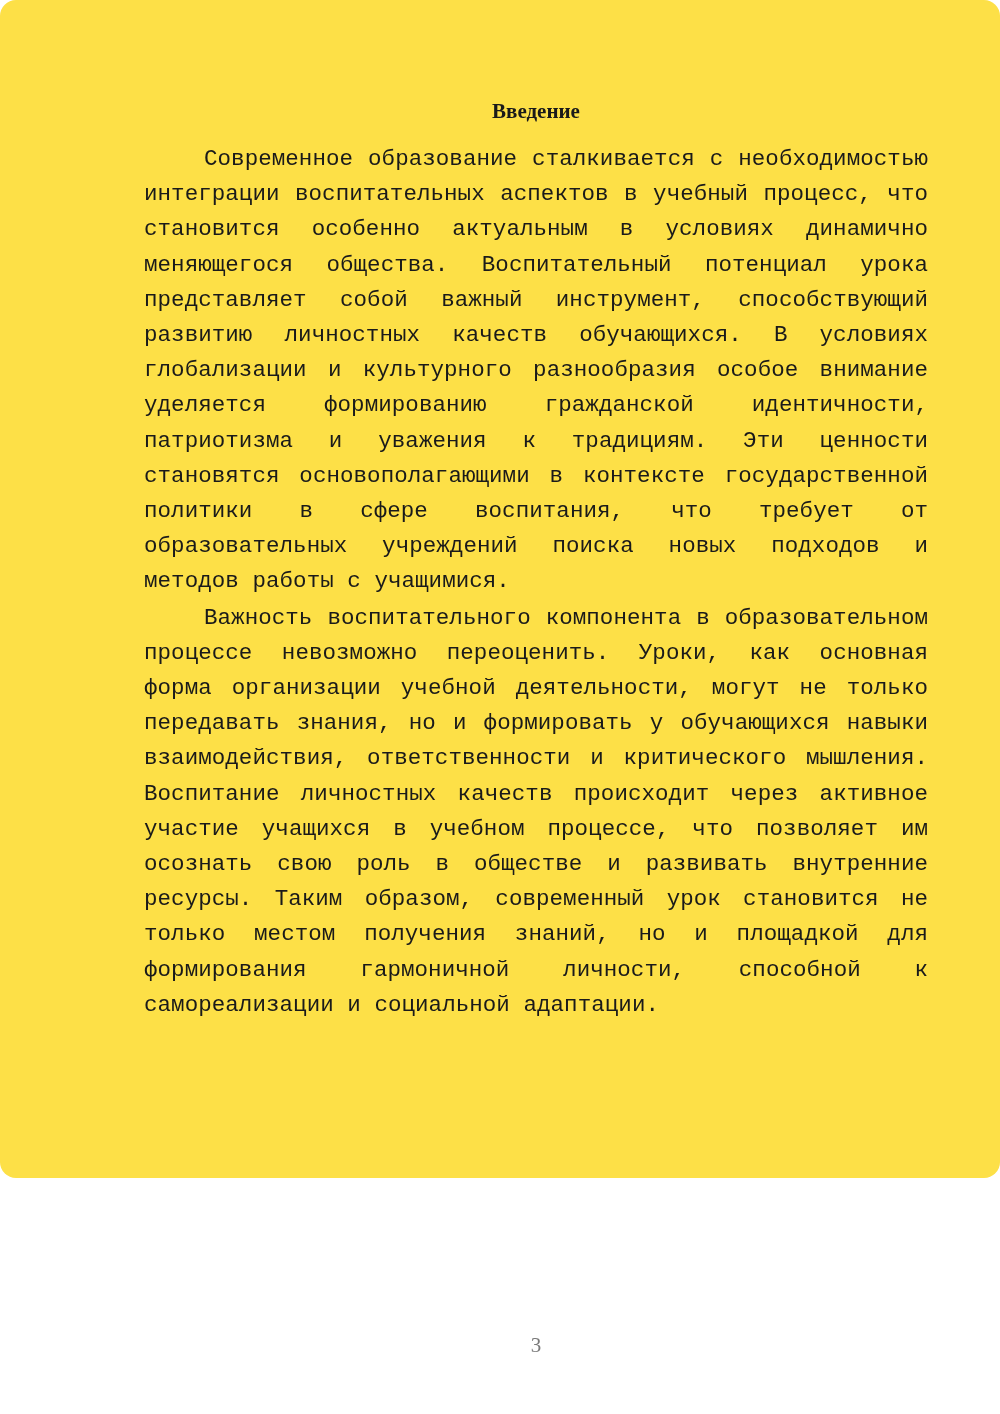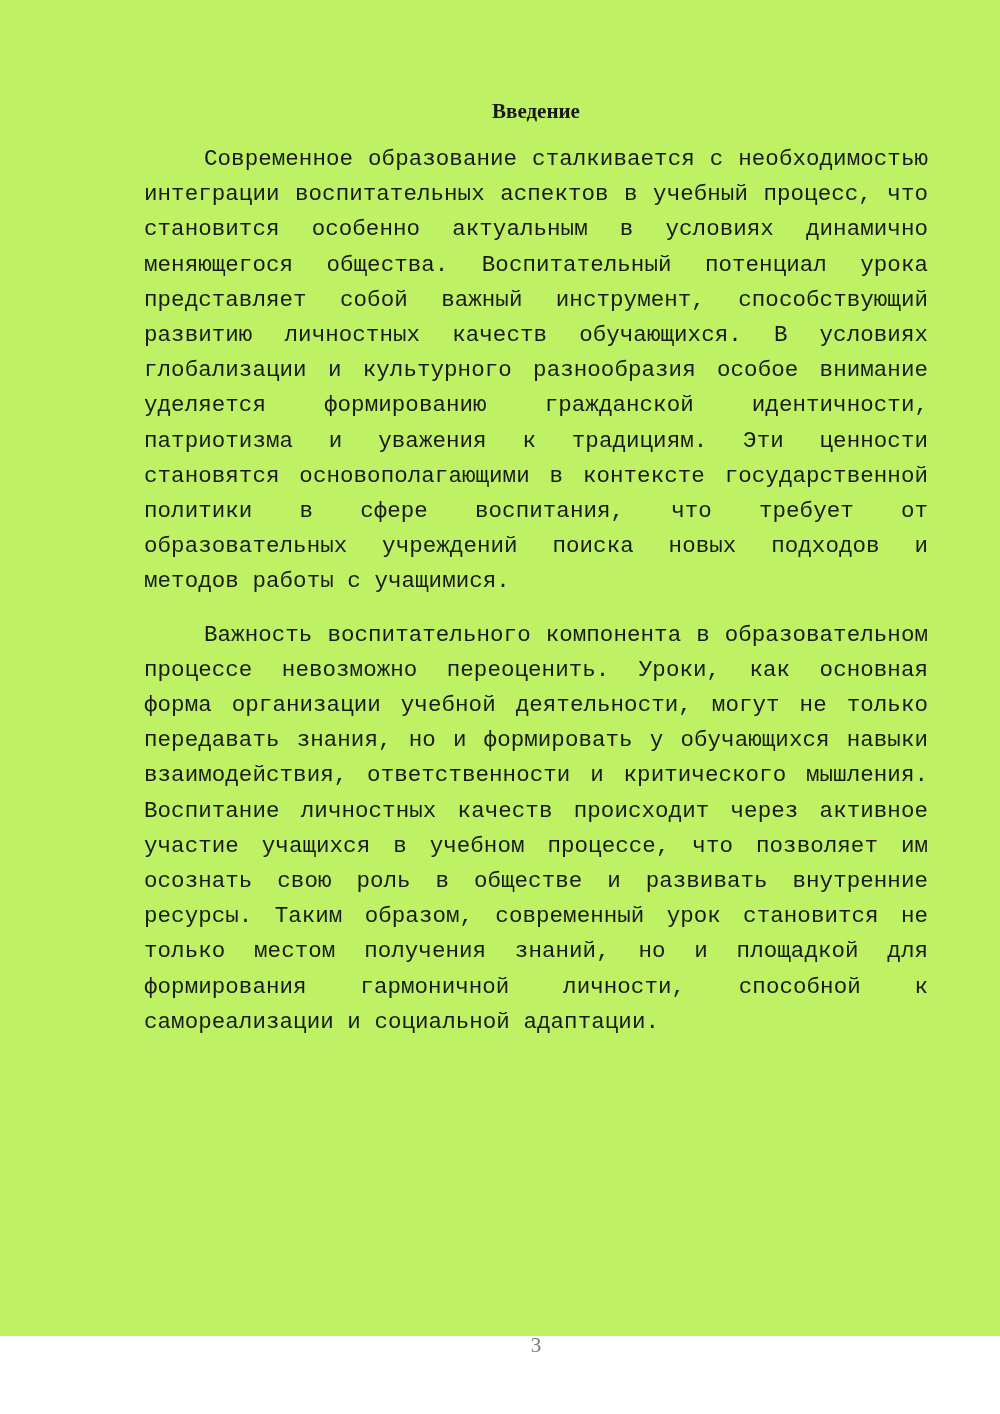--- a/index.html
+++ b/index.html
@@ -10,22 +10,23 @@
     body {
       width: 1000px;
       height: 1414px;
       position: relative;
       overflow: hidden;
     }
     .page {
       position: absolute;
       left: 0; top: 0;
       width: 1000px;
-      height: 1336px;
-      background: #bef264;
+      height: 1178px;
+      background: #fde047;
+      border-radius: 16px;
     }
     .content {
       position: absolute;
       left: 144px;
       top: 94px;
       width: 784px;
       font-family: "Liberation Serif", "DejaVu Serif", serif;
       color: #1a1a1a;
       font-size: 22.5px;
     }
@@ -39,21 +40,21 @@
     }
     .para {
       text-align: justify;
       text-indent: 60px;
       line-height: 35.2px;
       margin: 0;
       letter-spacing: 0.05px;
       font-family: Liberation Mono, monospace;
     }
     .para + .para {
-      margin-top: 18px;
+      margin-top: 1px;
     }
     .page-number {
       position: absolute;
       left: 0;
       width: 1072px;
       top: 1333px;
       text-align: center;
       font-family: "Liberation Serif", "DejaVu Serif", serif;
       font-size: 21px;
       color: #7a7a7a;

